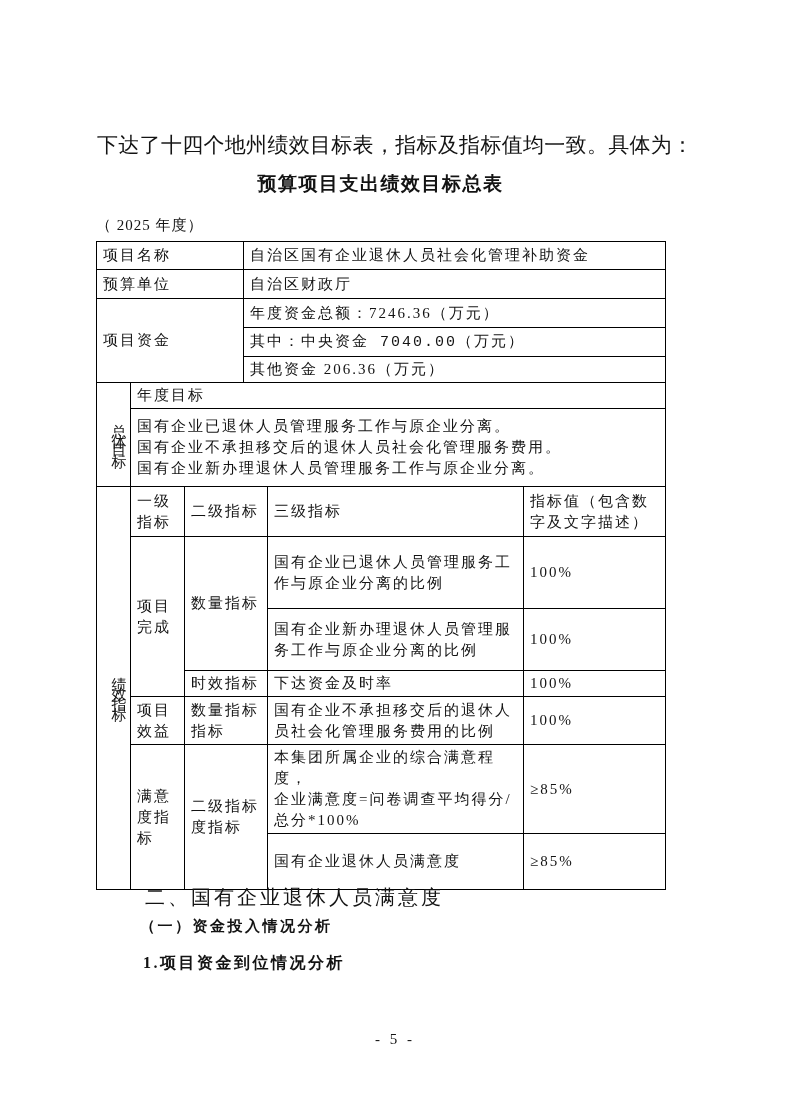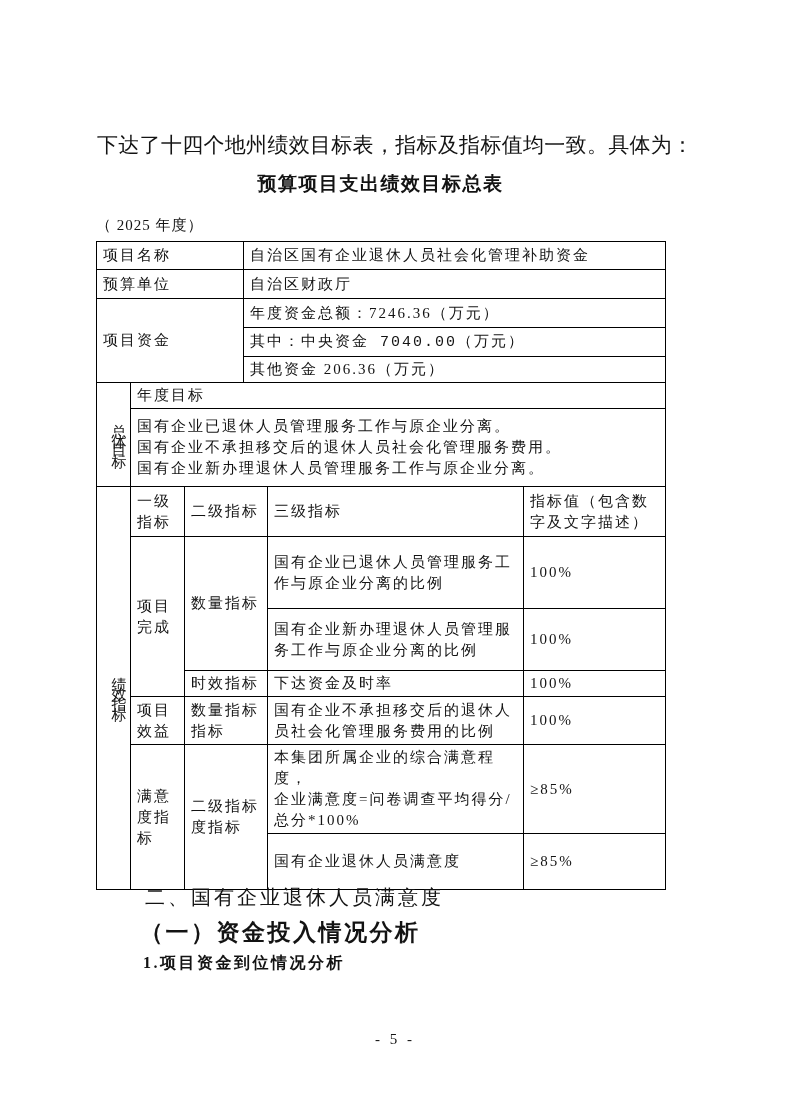--- a/index.html
+++ b/index.html
@@ -53,21 +53,21 @@
     letter-spacing: 10px;
     line-height: 32px;
   }
   .h2 {
     position: absolute; left: 145px; top: 884px; margin: 0;
     font-family: "Liberation Sans", "DejaVu Sans", sans-serif;
     font-size: 20px; font-weight: normal; letter-spacing: 3px;
   }
   .h3 {
     position: absolute; left: 140px; top: 917px; margin: 0;
-    font-size: 23px; font-weight: bold; letter-spacing: 2.5px;
+    font-size: 15px; font-weight: bold; letter-spacing: 2.5px;
   }
   .h4 {
     position: absolute; left: 143px; top: 953px; margin: 0;
     font-size: 16px; font-weight: bold; letter-spacing: 2.5px;
   }
   .pagenum {
     position: absolute; left: 0; top: 1031px; width: 790px;
     text-align: center; font-size: 15px; letter-spacing: 3px;
   }
 </style>

